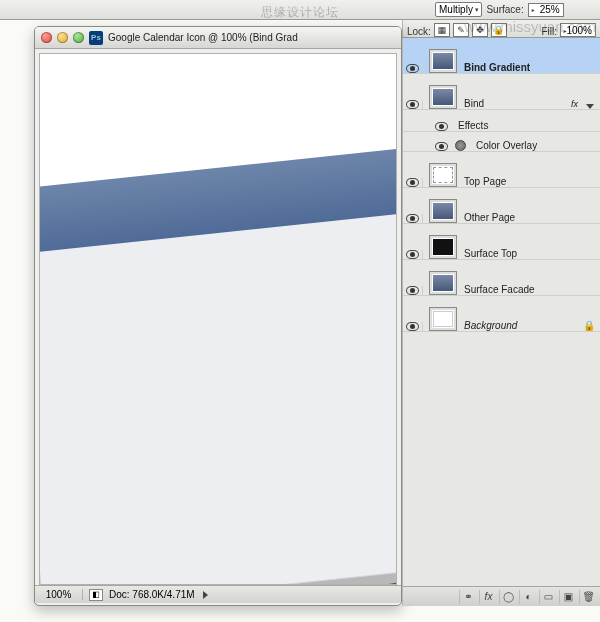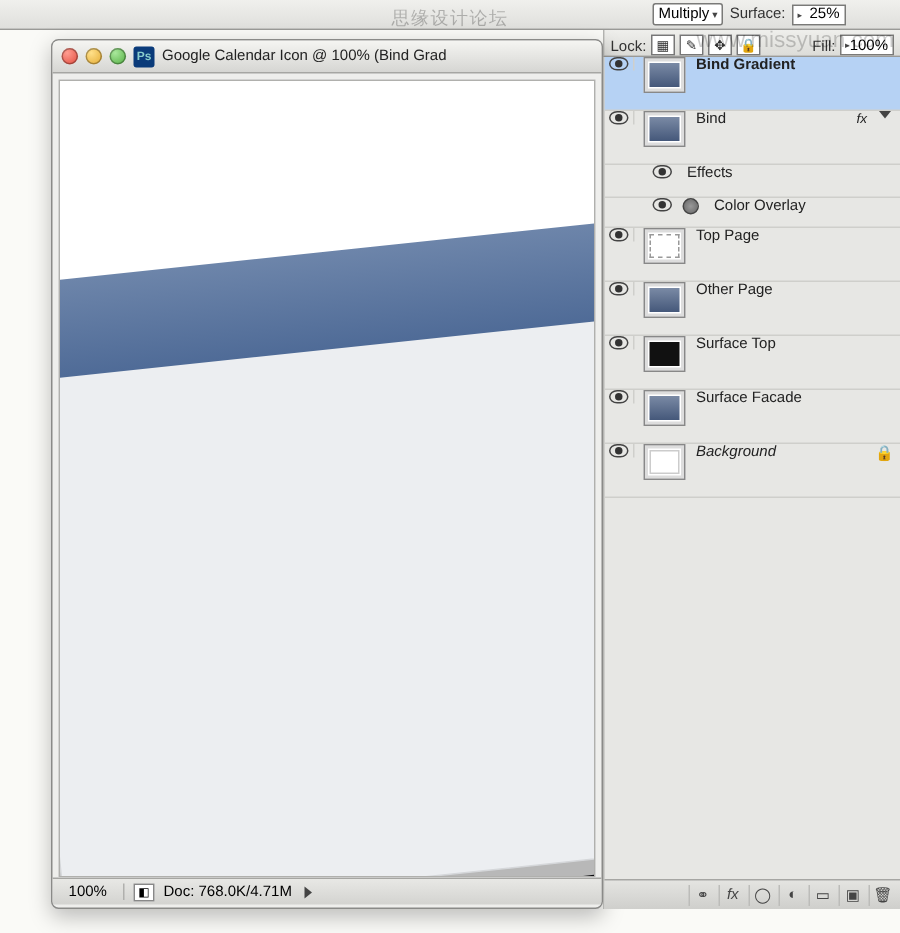--- a/index.html
+++ b/index.html
@@ -153,21 +153,21 @@
     position:absolute;
     top:38px; right:0;
     width:198px;
     height:568px;
     background:#e7e7e4;
     border-left:1px solid #b5b5b2;
     display:flex;flex-direction:column;
   }
   .layers-list { flex:1; overflow:hidden; }
   .layer-row {
-    display:flex;align-items:flex-start;
+    display:flex;align-items:flex-end;
     border-bottom:1px solid #cfcfcb;
     min-height:36px;
     padding-right:4px;
     gap:4px;
   }
   .layer-row.sel { background:#b6d2f4; }
   .layer-row.sub { min-height:22px; padding-left: 4px; }
   .layer-row.sub2 { min-height:20px; padding-left: 4px; }
   .eye-col {
     width:20px;height:100%;border-right:1px solid #cfcfcb;

